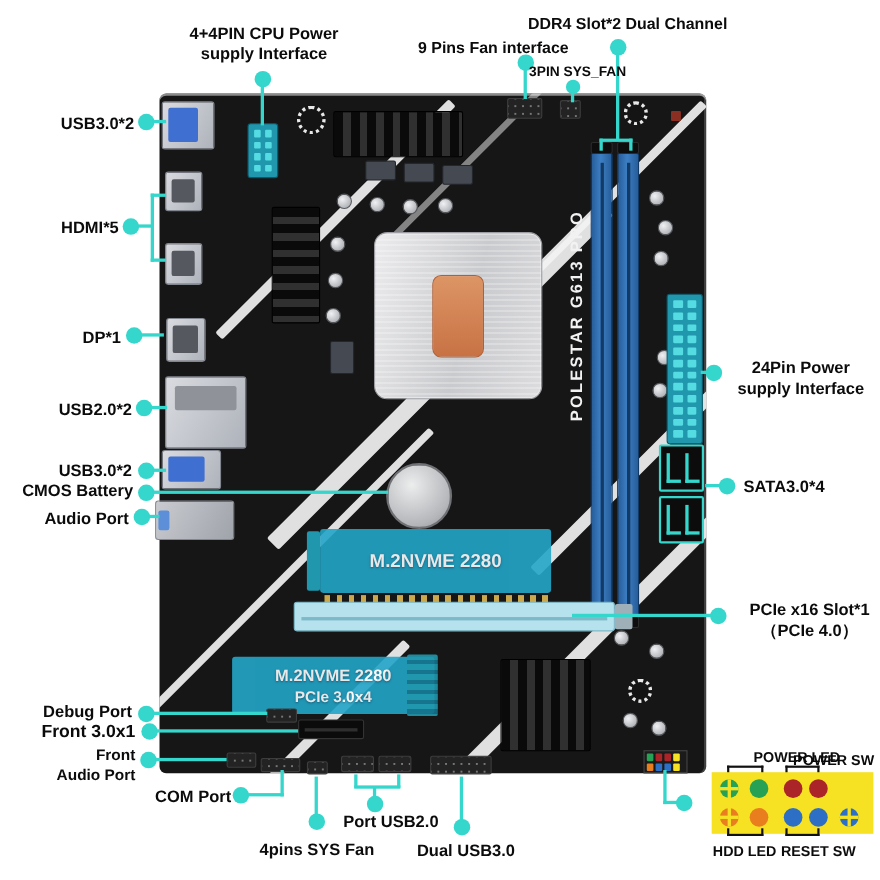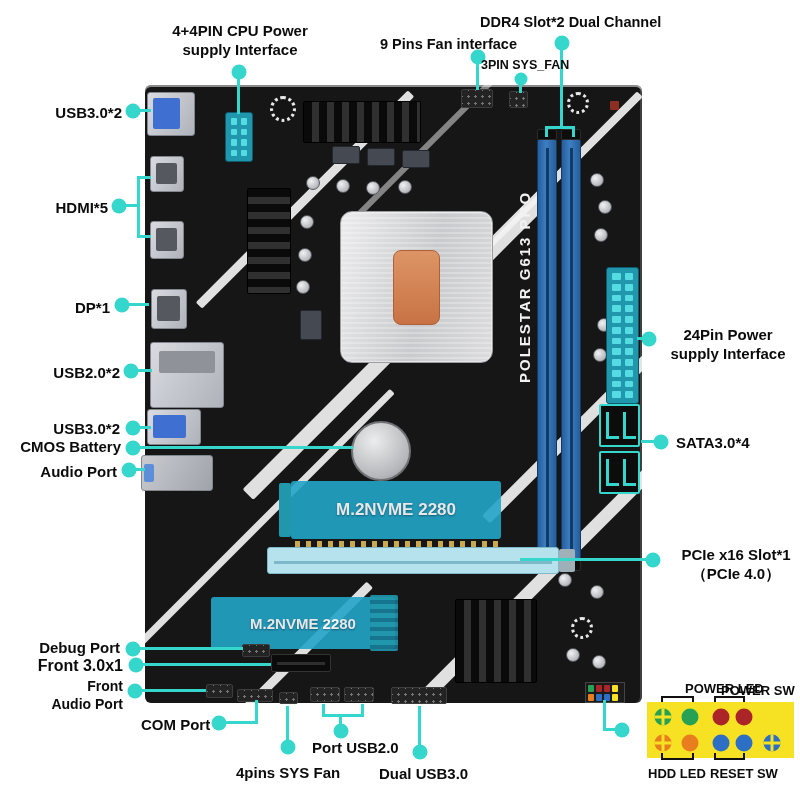--- a/index.html
+++ b/index.html
@@ -218,20 +218,21 @@
     <span style="font-size:17px;">M.2NVME 2280</span>
   </div>
   <div class="abs" style="left:279px;top:483px;width:12px;height:54px;background:var(--connector-teal);border-radius:2px;"></div>
   <div class="goldrow" style="left:295px;top:541px;width:205px;height:8px;"></div>
 
   <div class="pciex16" style="left:267px;top:547px;width:292px;height:27px;"></div>
   <div class="abs" style="left:559px;top:549px;width:16px;height:23px;background:#9fb0b8;border-radius:2px;"></div>
 
   <div class="m2" style="left:211px;top:597px;width:184px;height:52px;">
     <span style="font-size:15px;">M.2NVME 2280</span>
+    <span style="font-size:14px;">PCIe 3.0x4</span>
   </div>
   <div class="abs" style="left:370px;top:595px;width:28px;height:56px;background:repeating-linear-gradient(180deg,var(--connector-teal) 0 5px,#15718a 5px 9px);border-radius:2px;opacity:.9;"></div>
 
   <div class="heatsink" style="left:455px;top:599px;width:82px;height:84px;"></div>
 
   <div class="hdr" style="left:242px;top:644px;width:28px;height:13px;"></div>
   <div class="slotx1" style="left:271px;top:654px;width:60px;height:18px;"></div>
   <div class="hdr" style="left:206px;top:684px;width:27px;height:14px;"></div>
   <div class="hdr" style="left:237px;top:689px;width:36px;height:13px;"></div>
   <div class="hdr" style="left:279px;top:692px;width:19px;height:12px;"></div>

